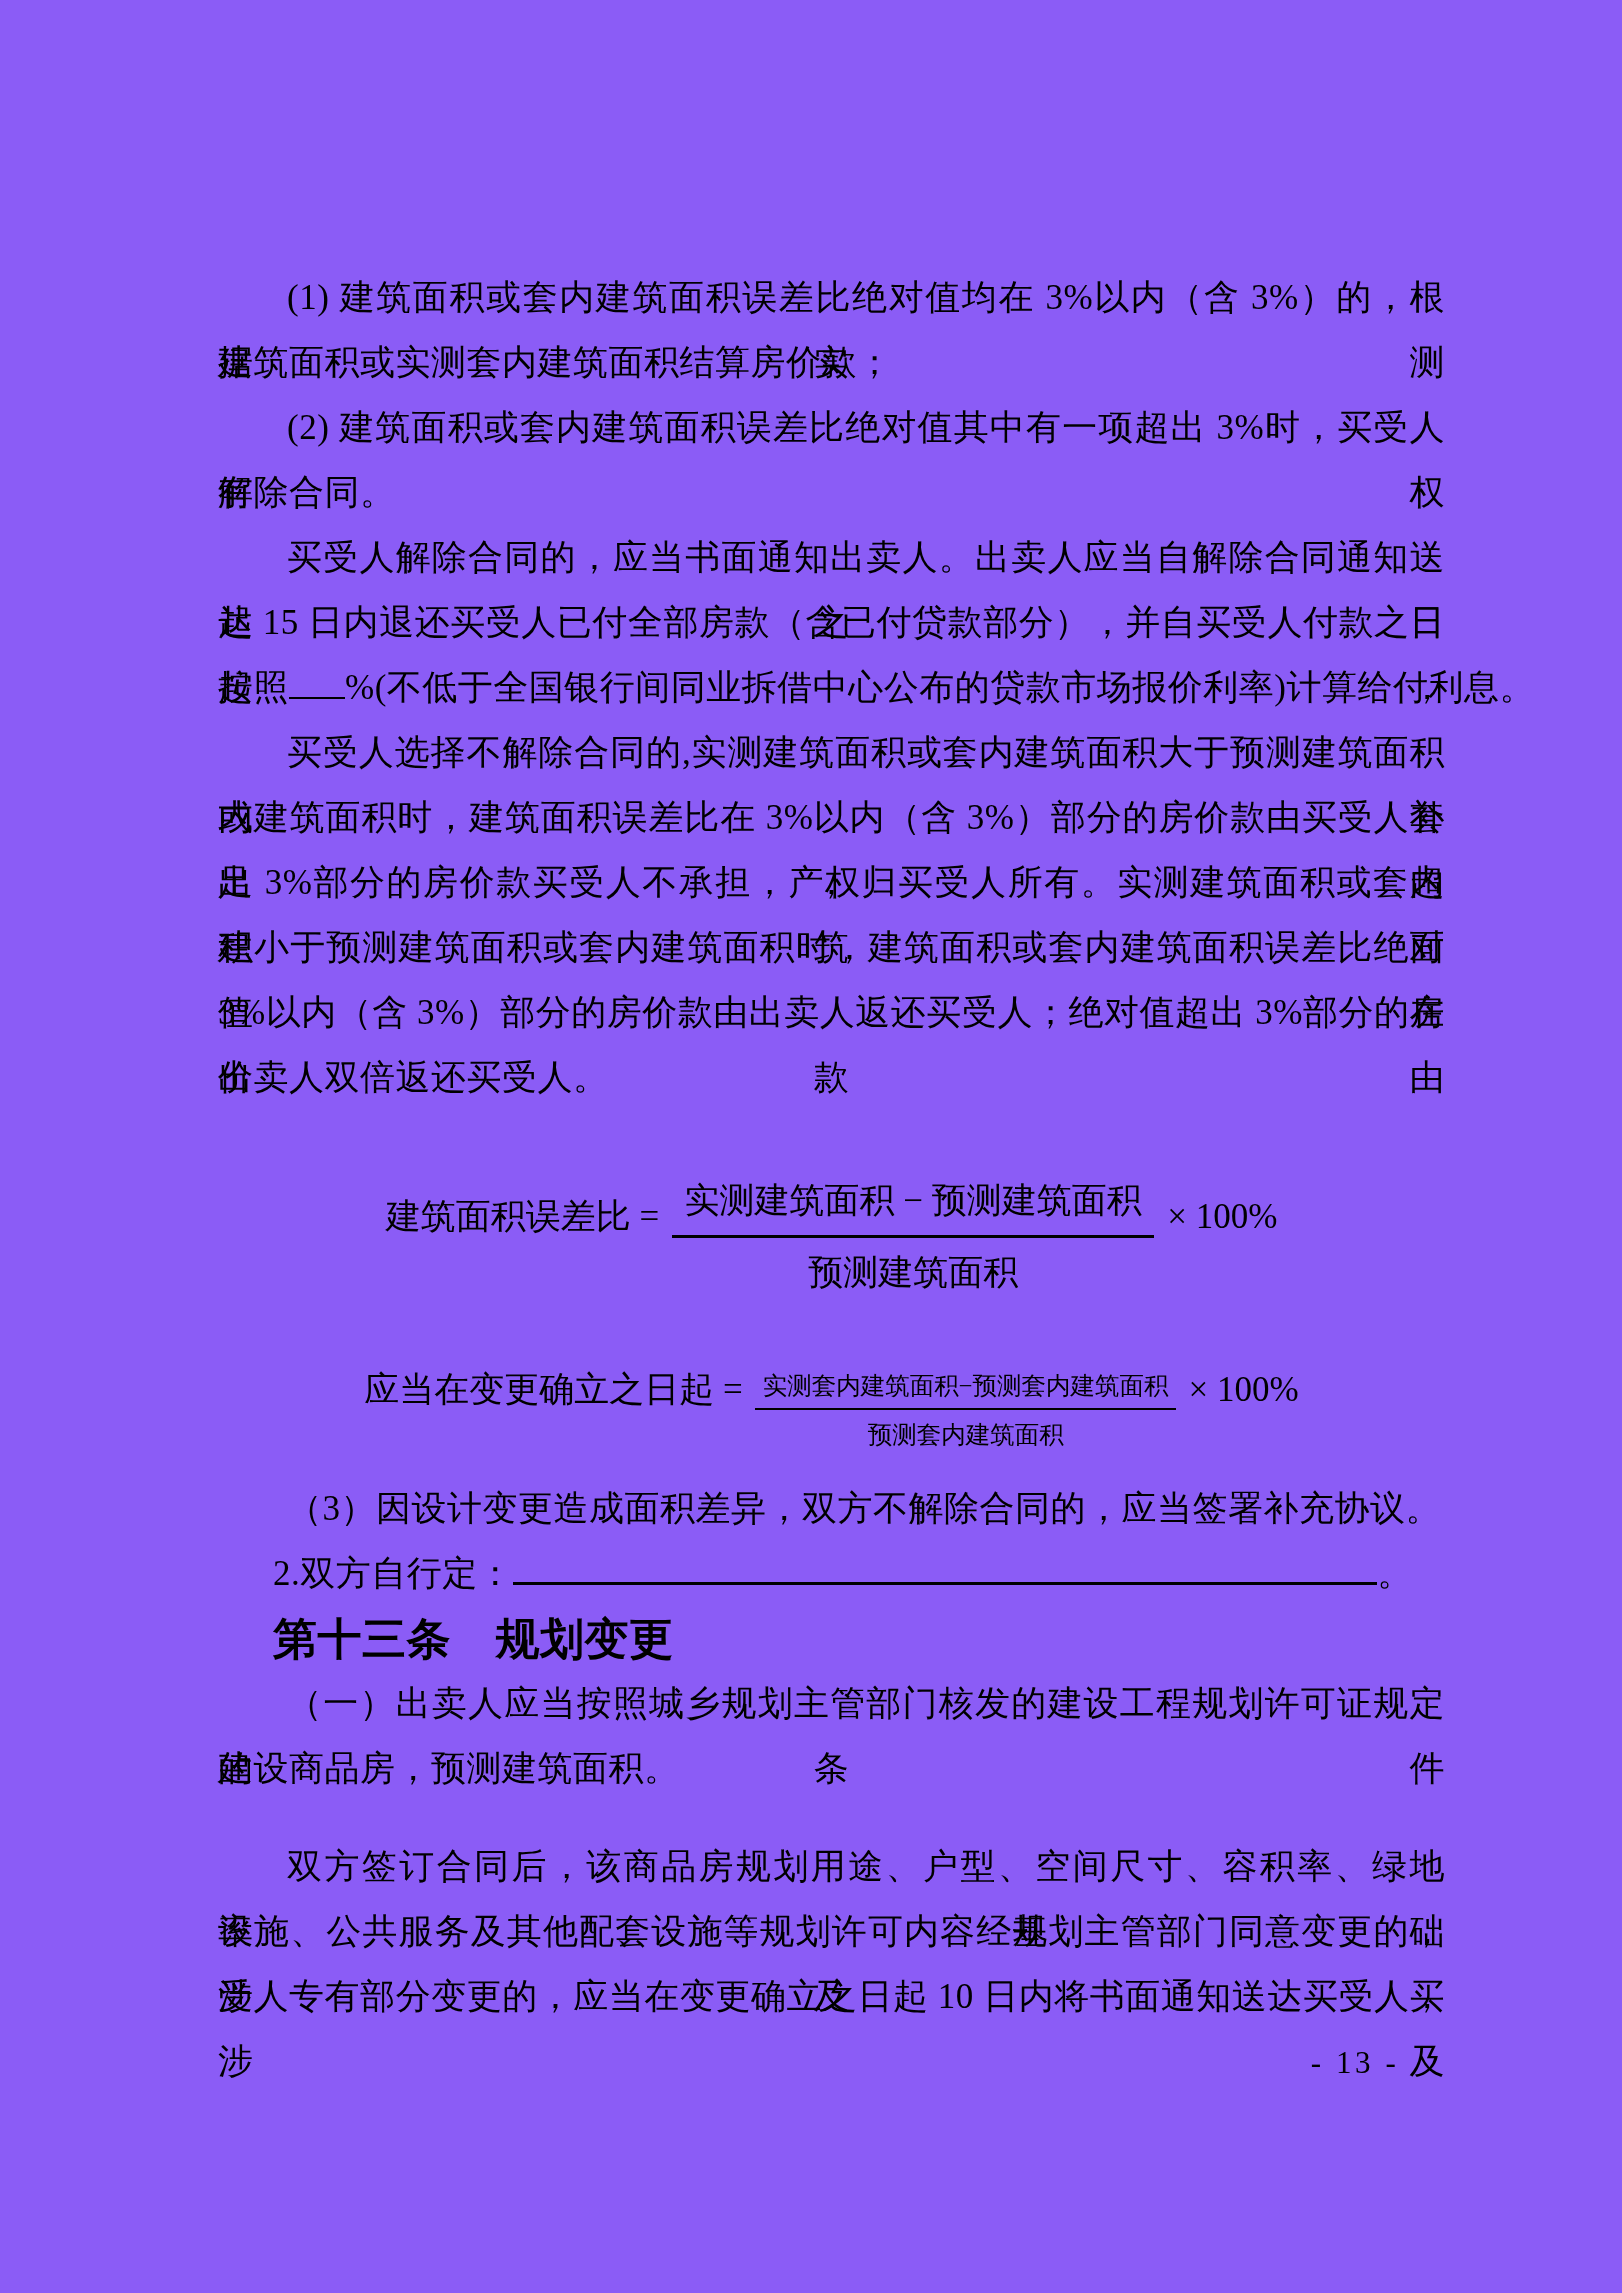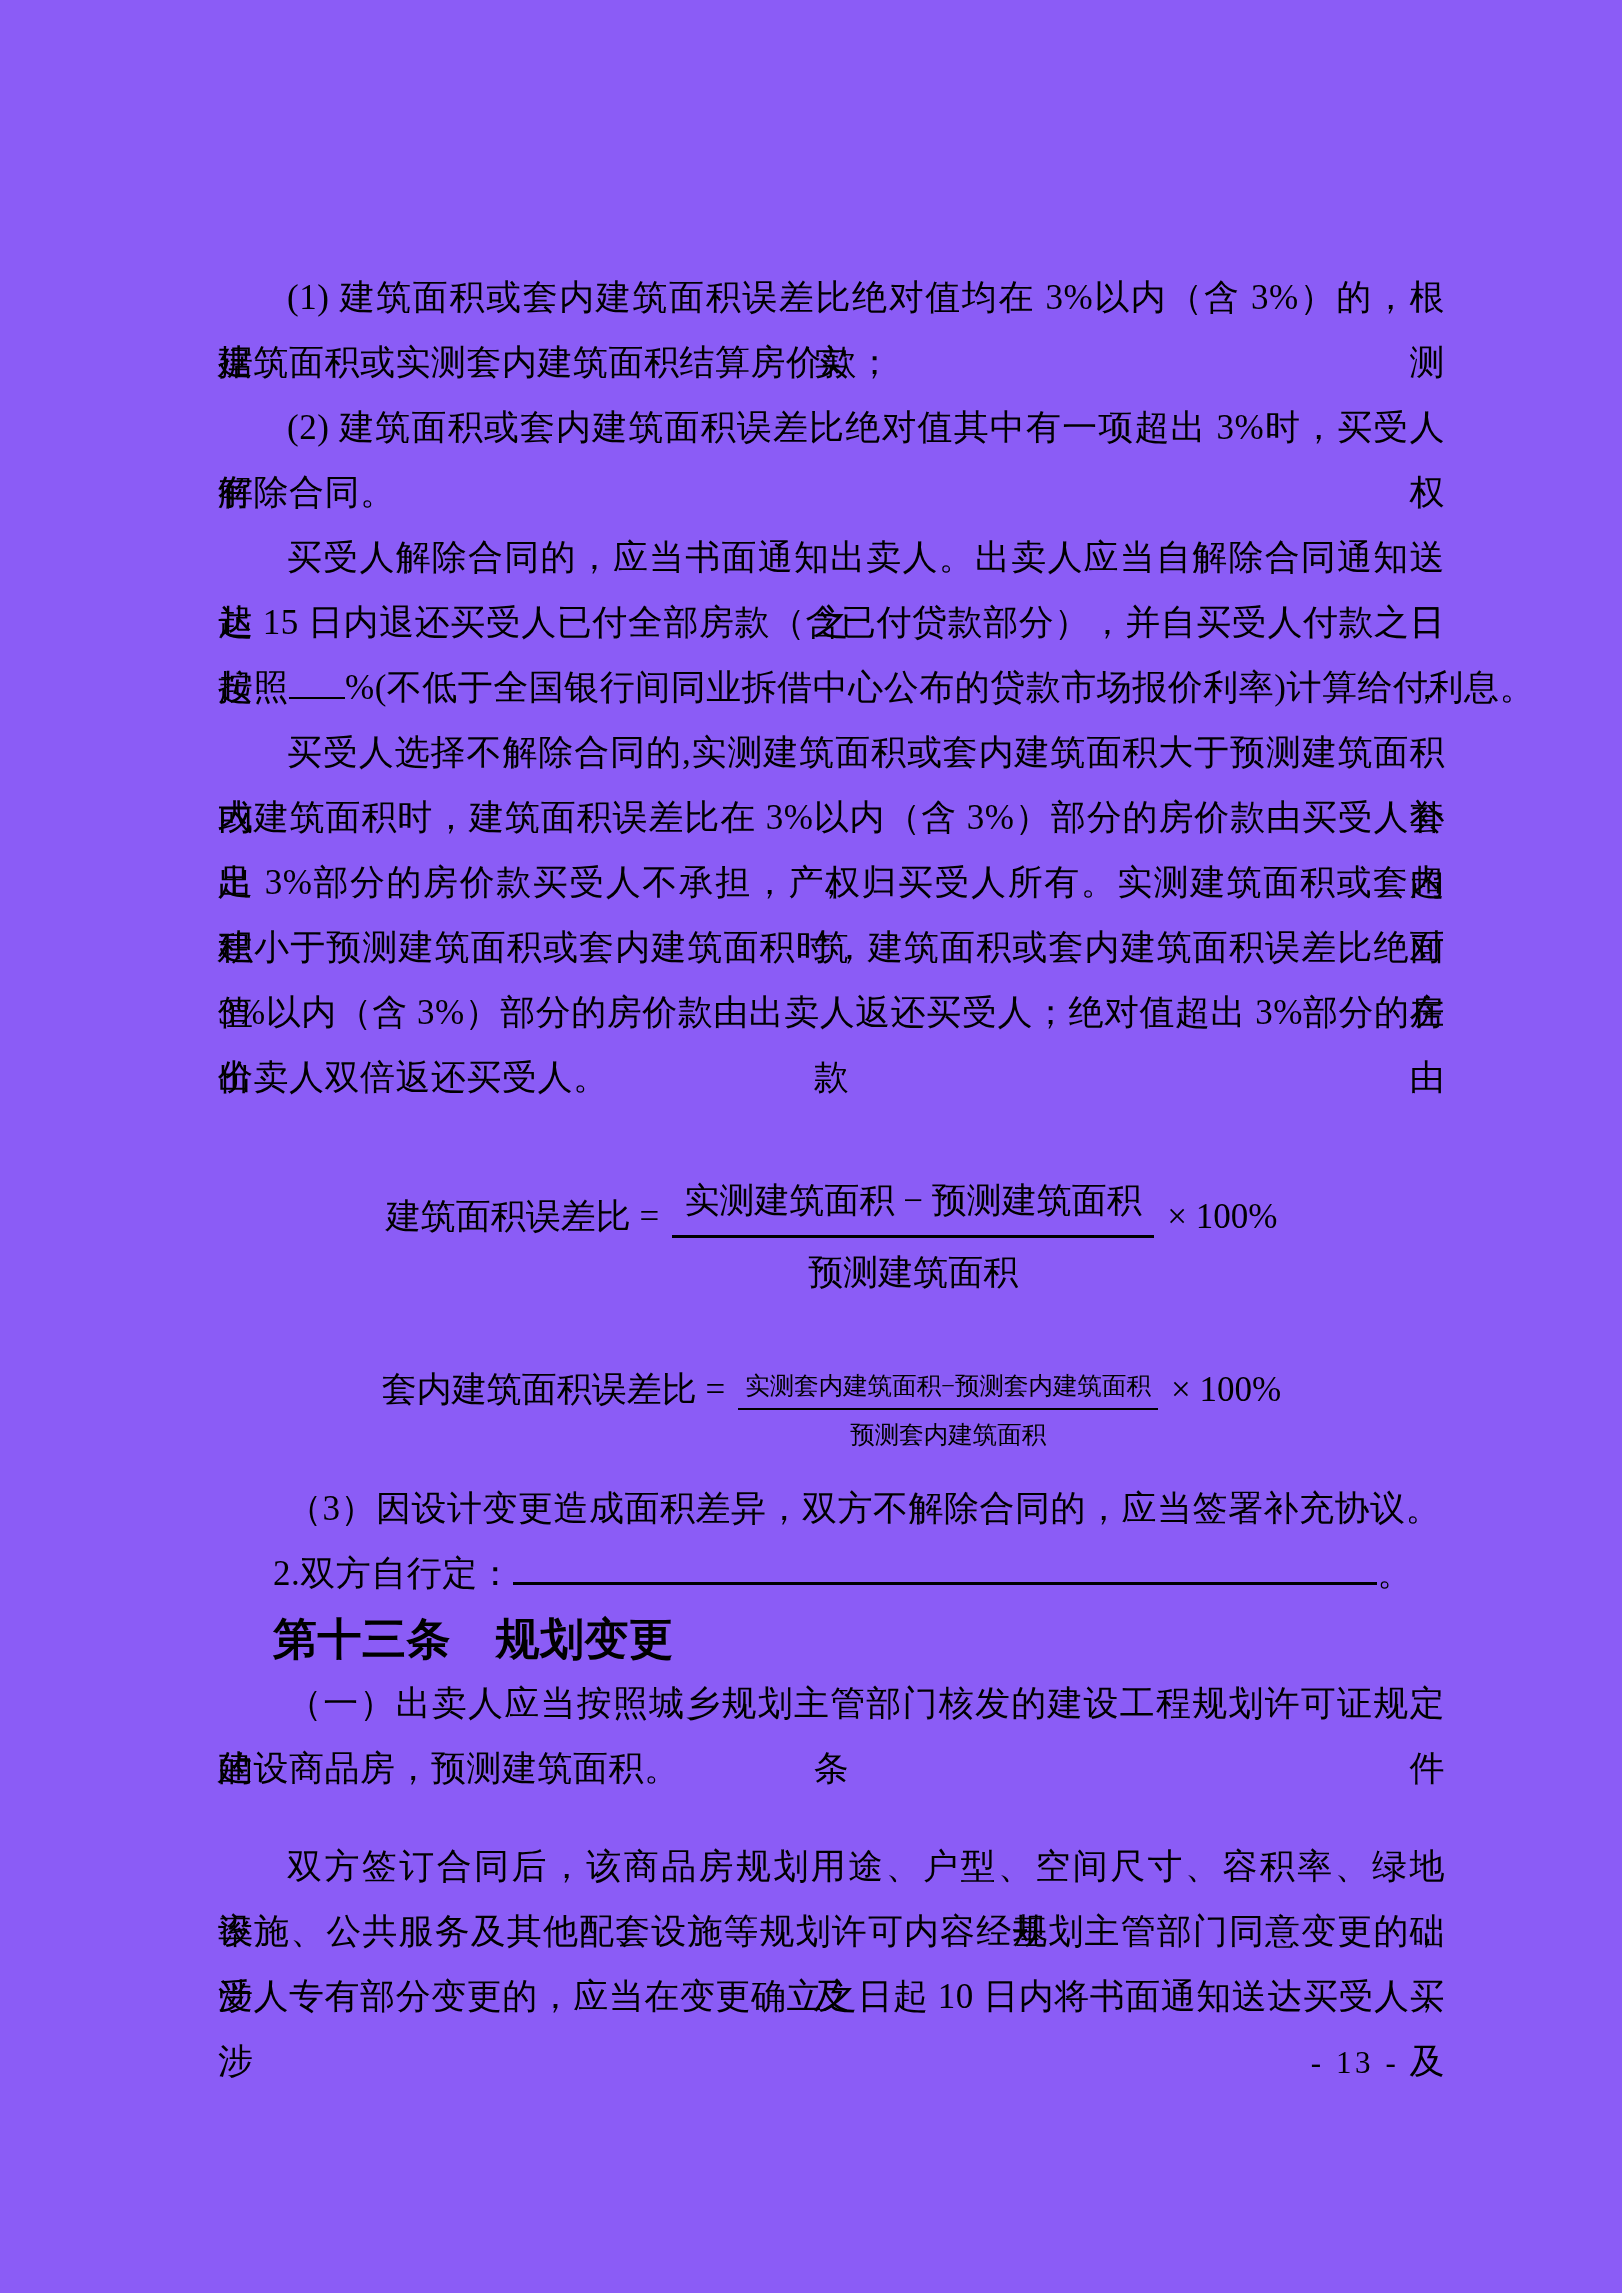--- a/index.html
+++ b/index.html
@@ -112,21 +112,21 @@
     <div class="formula f1">
       <span class="f-label">建筑面积误差比 =</span>
       <span class="fraction">
         <span class="num">实测建筑面积 − 预测建筑面积</span>
         <span class="den">预测建筑面积</span>
       </span>
       <span class="f-mult">× 100%</span>
     </div>
 
     <div class="formula f2">
-      <span class="f-label">套内建筑面积误差比 =</span>
+      <span class="f-label">应当在变更确立之日起 =</span>
       <span class="fraction">
         <span class="num">实测套内建筑面积−预测套内建筑面积</span>
         <span class="den">预测套内建筑面积</span>
       </span>
       <span class="f-mult">× 100%</span>
     </div>
 
     <div class="line indent">（3）因设计变更造成面积差异，双方不解除合同的，应当签署补充协议。</div>
 
     <div class="line indent-sm">

